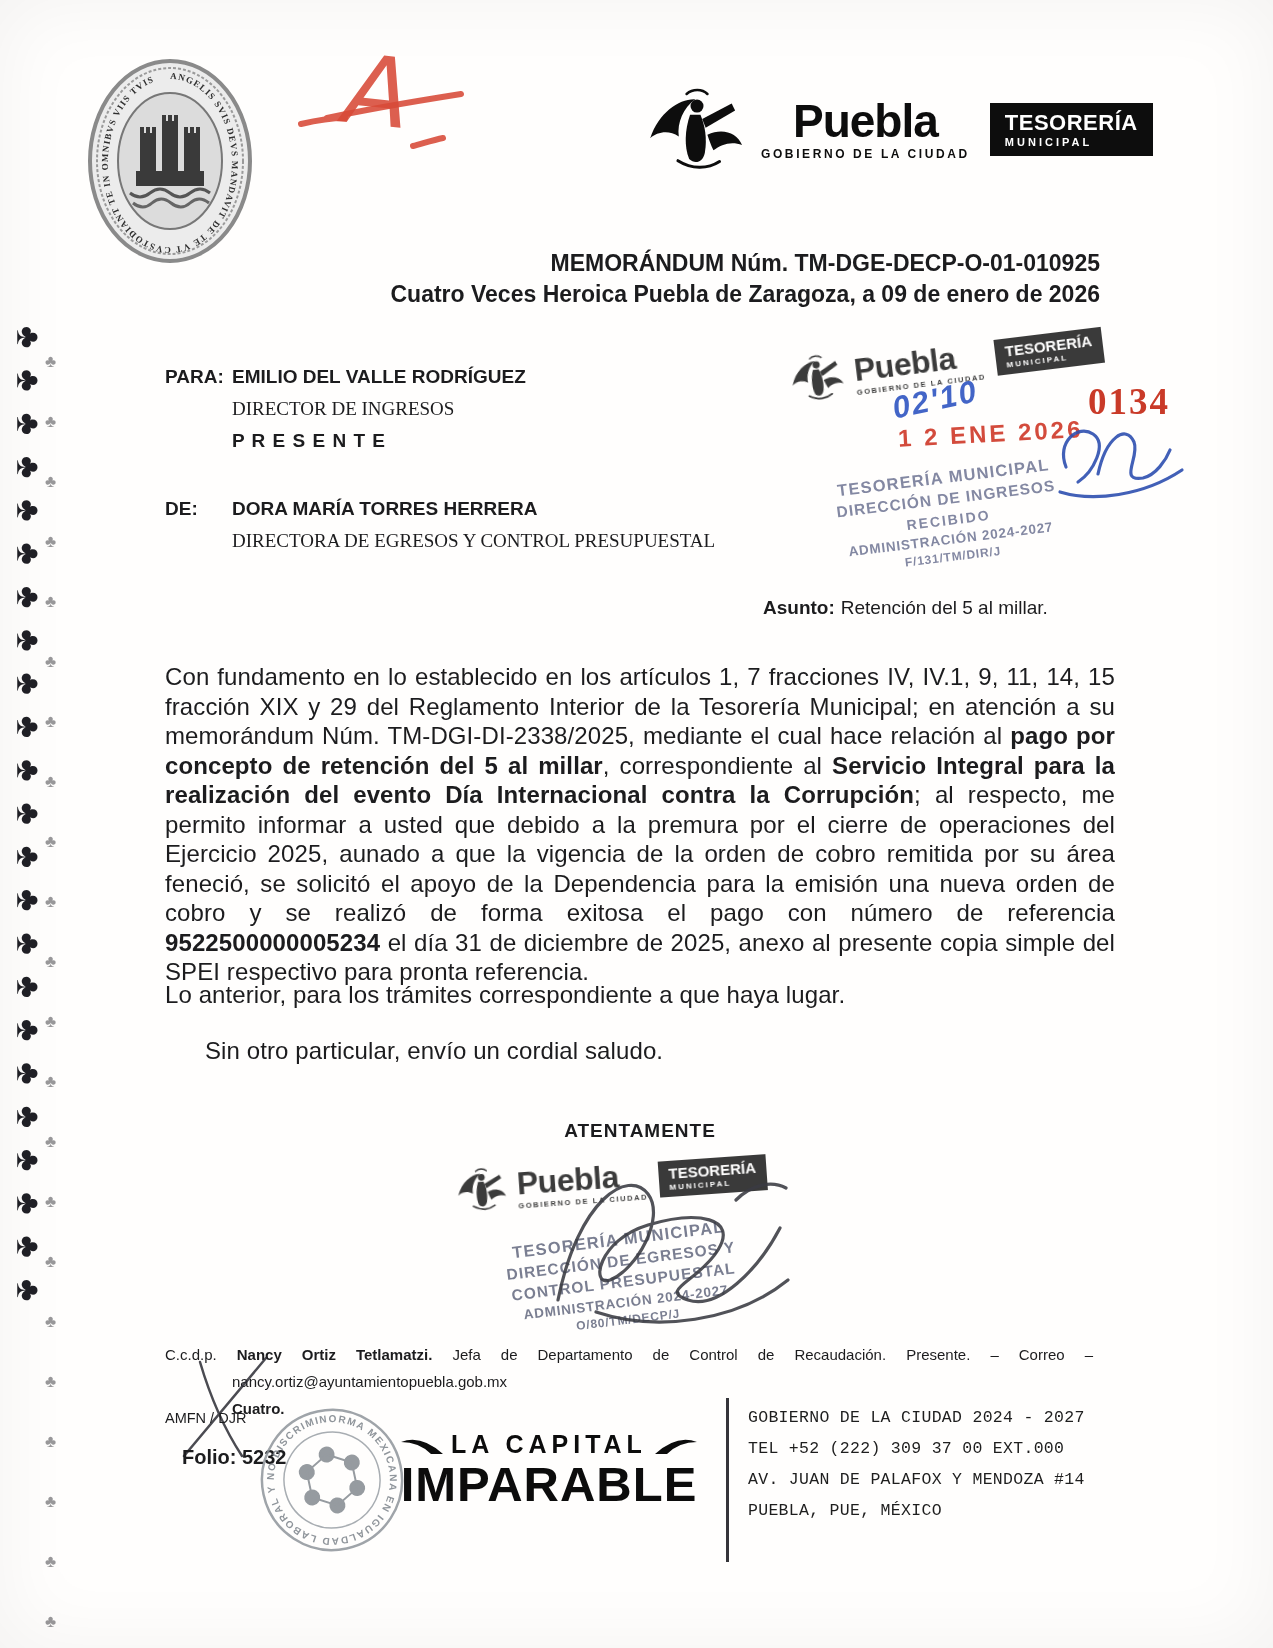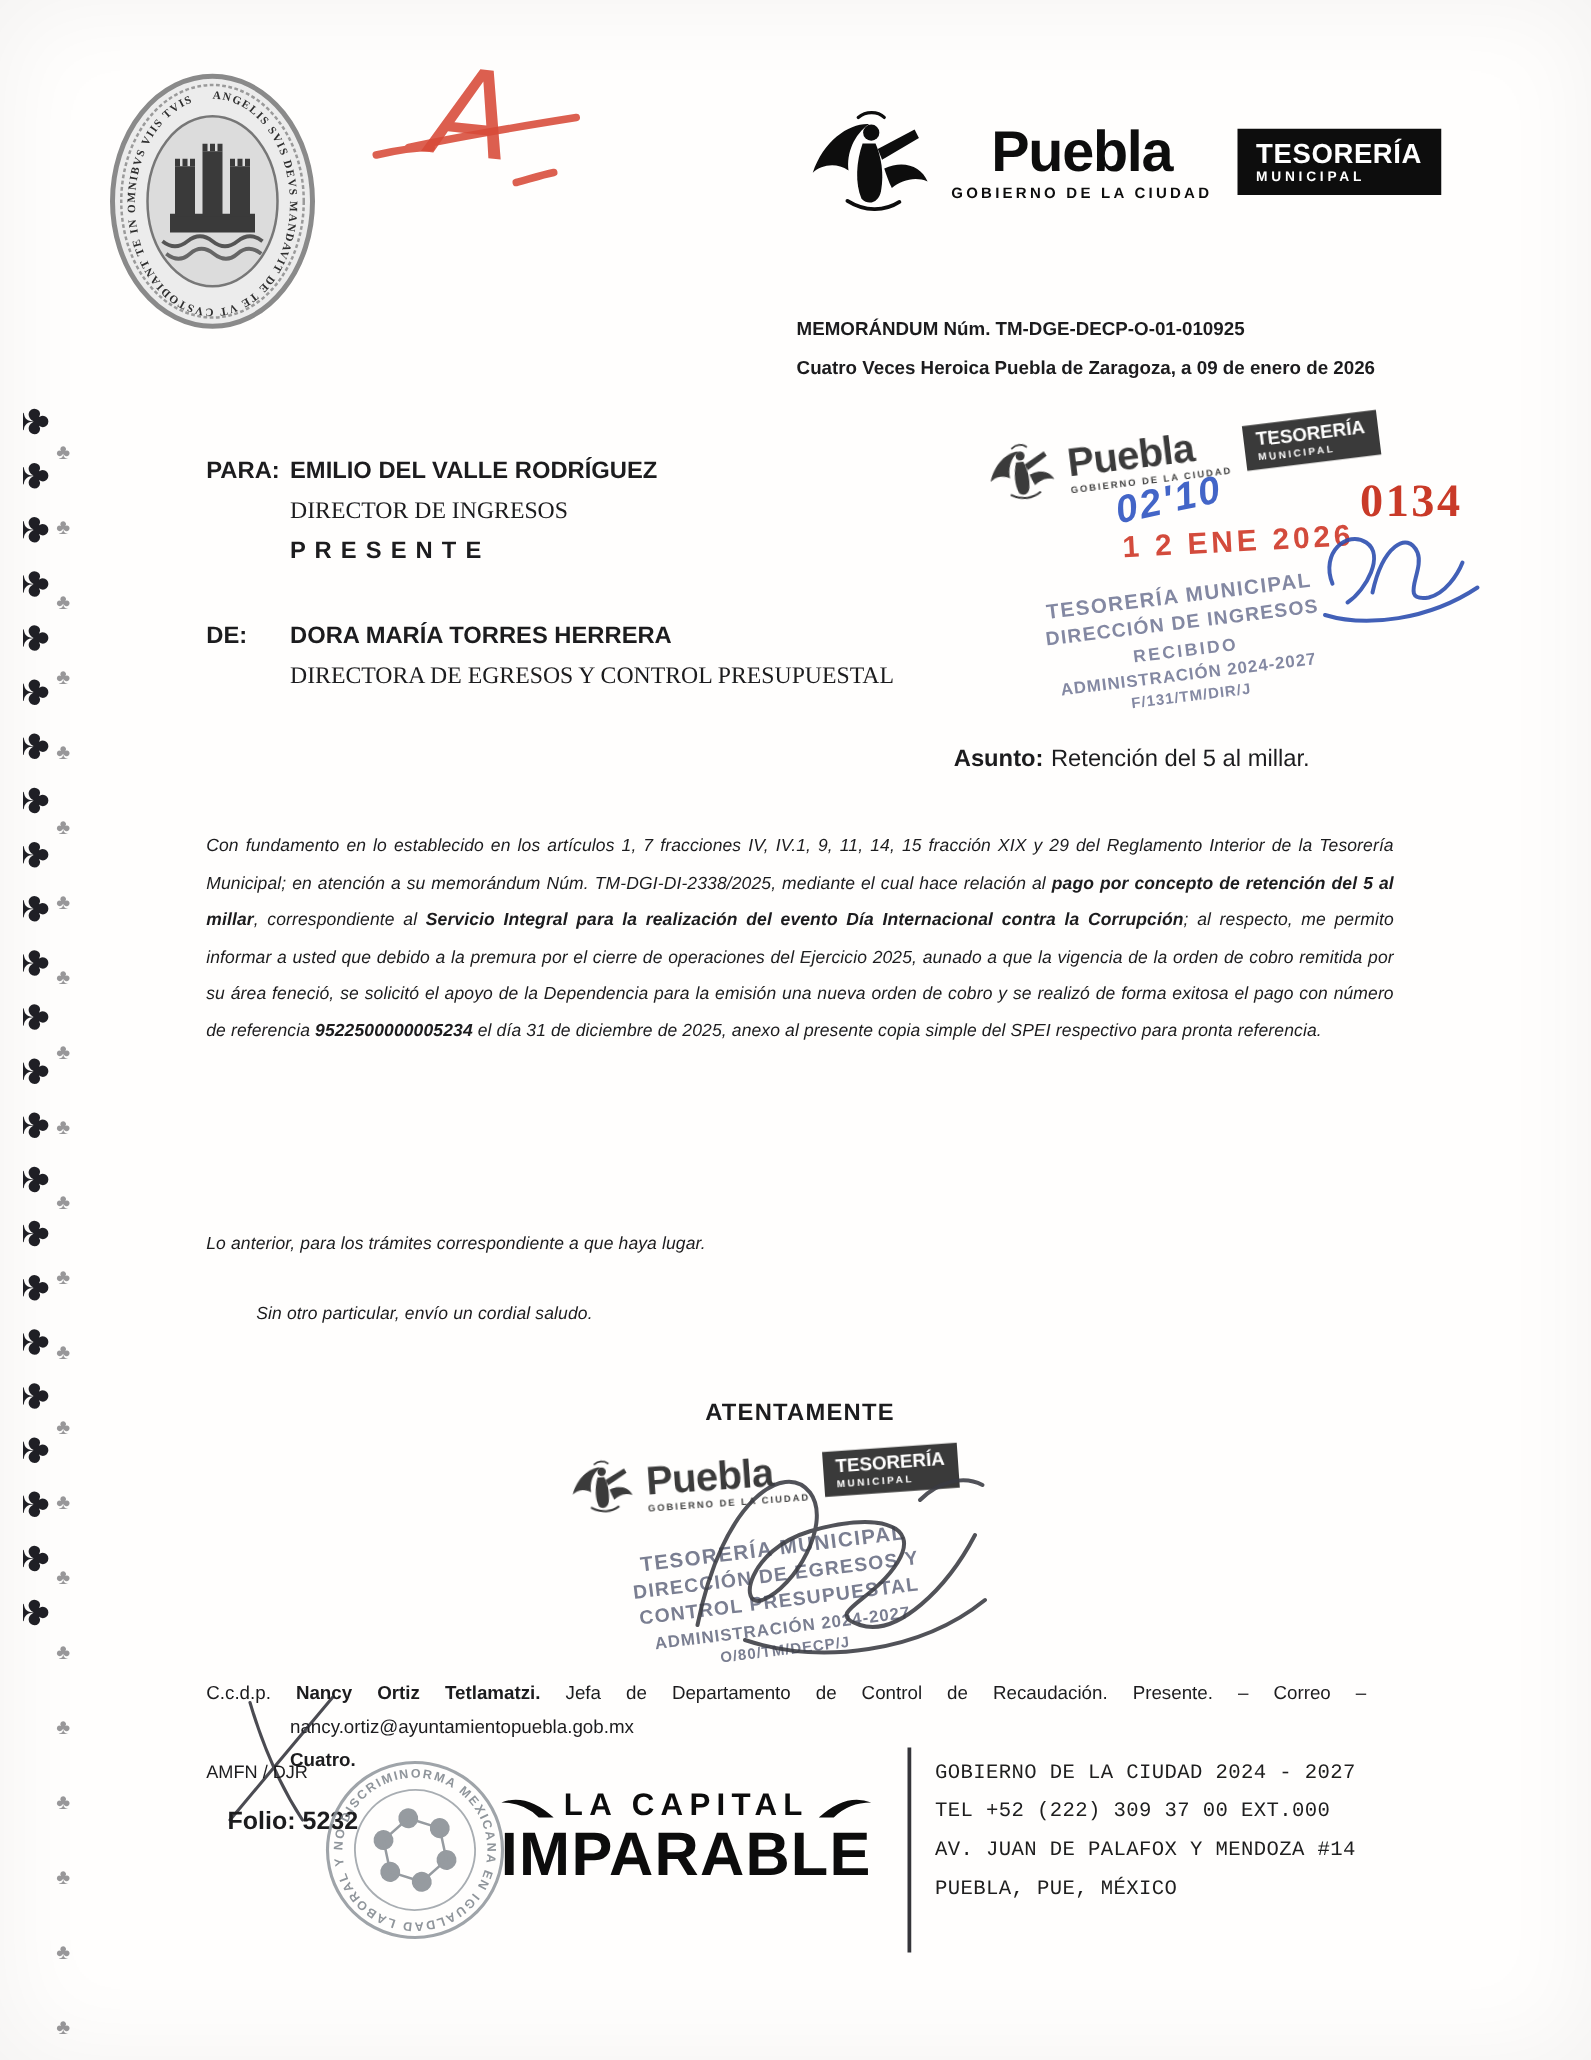--- a/index.html
+++ b/index.html
@@ -39,35 +39,35 @@
   .brand{left:645px;top:86px;display:flex;align-items:center;gap:12px;}
   .brand .icon svg{display:block;}
   .brand-text{text-align:center;}
   .brand-name{font-size:46px;font-weight:800;letter-spacing:-1px;color:#0d0d0d;line-height:1;}
   .brand-tagline{font-size:12px;font-weight:800;letter-spacing:2.6px;color:#0d0d0d;margin-top:3px;}
   .badge{background:#0d0d0d;color:#fff;padding:8px 15px;margin-left:8px;}
   .badge-title{font-size:22px;font-weight:800;letter-spacing:.5px;line-height:1.05;}
   .badge-sub{font-size:11px;font-weight:700;letter-spacing:3px;margin-top:2px;}
 
   
-  .memo-head{right:173px;top:248px;text-align:left;font-weight:700;font-size:15px;line-height:31px;}
+  .memo-head{right:173px;top:248px;text-align:right;font-weight:700;font-size:23px;line-height:31px;}
 
   
   .addr{left:165px;font-size:19px;line-height:1.2;}
   .addr-row{display:flex;}
   .addr-label{width:67px;font-weight:700;flex:none;}
   .addr-name{font-weight:700;}
   .addr-sub{margin-left:67px;margin-top:9px;font-family:Liberation Serif, serif;}
   .addr-present{margin-left:67px;margin-top:9px;font-weight:700;letter-spacing:1px;}
 
   .subject{left:763px;top:597px;font-size:19px;}
   .subject .lbl{font-weight:700;}
   .subject .txt{margin-left:6px;}
 
-  .body-p{left:165px;width:950px;font-size:14px;line-height:29.5px;text-align:justify;letter-spacing:.1px;margin:0;font-style:italic;}
+  .body-p{left:165px;width:950px;font-size:24px;line-height:29.5px;text-align:justify;letter-spacing:.1px;margin:0;}
   .closing{left:165px;width:950px;top:1120px;text-align:center;font-weight:700;font-size:19px;letter-spacing:1px;}
 
   
   .mini-brand{display:flex;align-items:center;gap:8px;filter:grayscale(1) blur(.35px);opacity:.82;}
   .mini-brand .m-name{font-size:32px;font-weight:800;letter-spacing:-.5px;color:#111;line-height:1;}
   .mini-brand .m-tag{font-size:7.5px;font-weight:800;letter-spacing:1.6px;color:#111;margin-top:2px;text-align:center;}
   .mini-badge{background:#101010;color:#fff;padding:5px 10px;margin-left:4px;}
   .mini-badge .t{font-size:15px;font-weight:800;line-height:1;}
   .mini-badge .s{font-size:8px;font-weight:700;letter-spacing:2px;margin-top:2px;}
 

